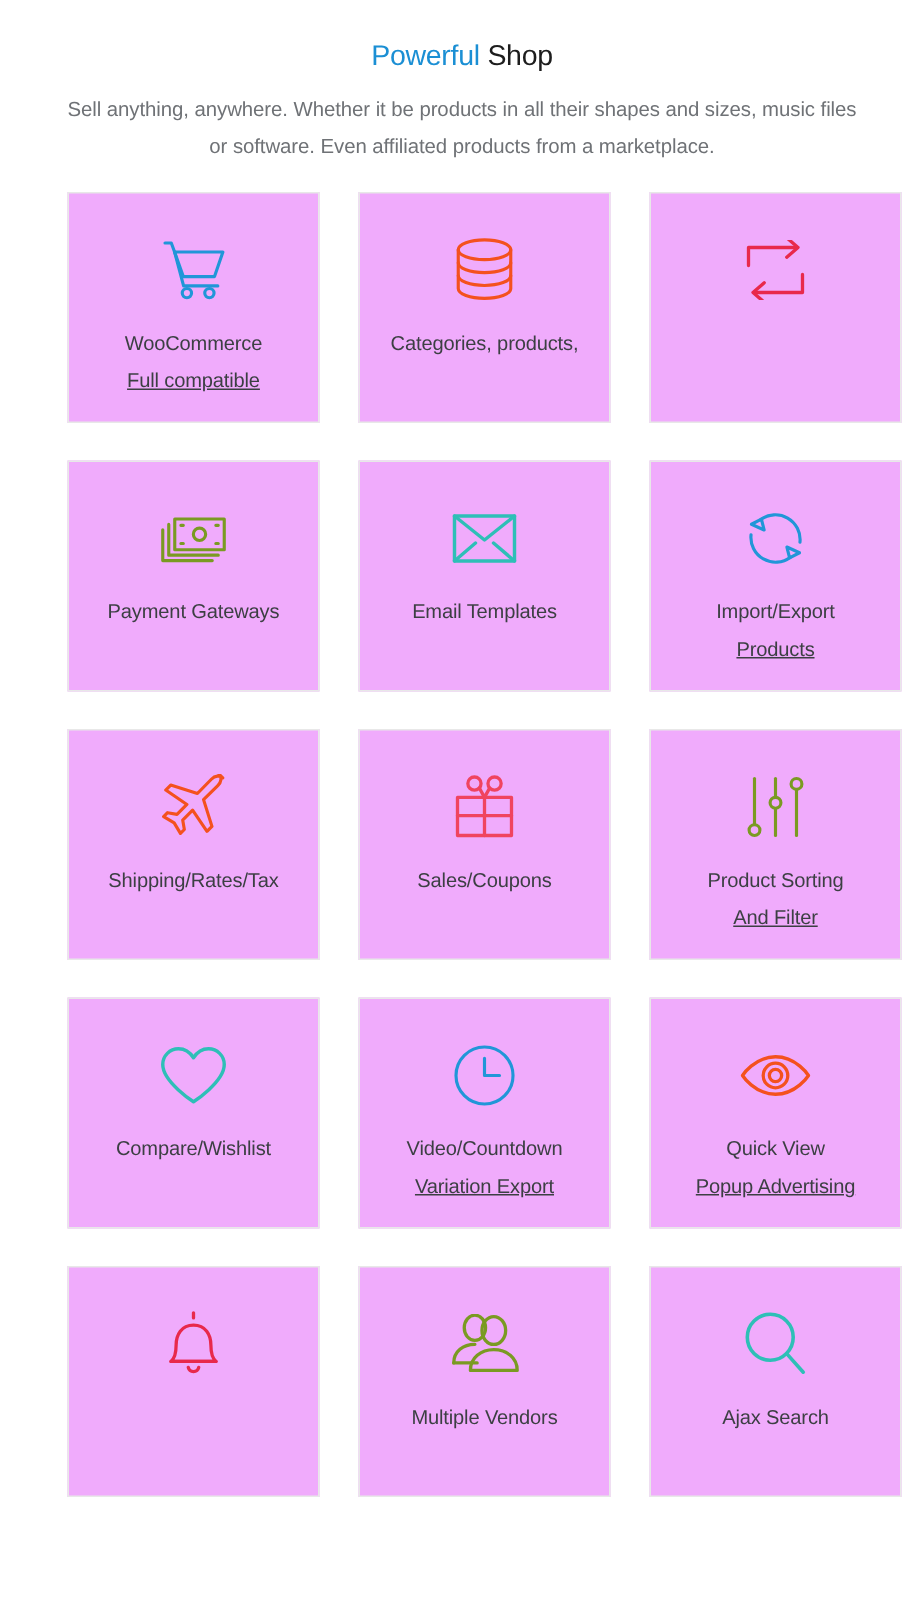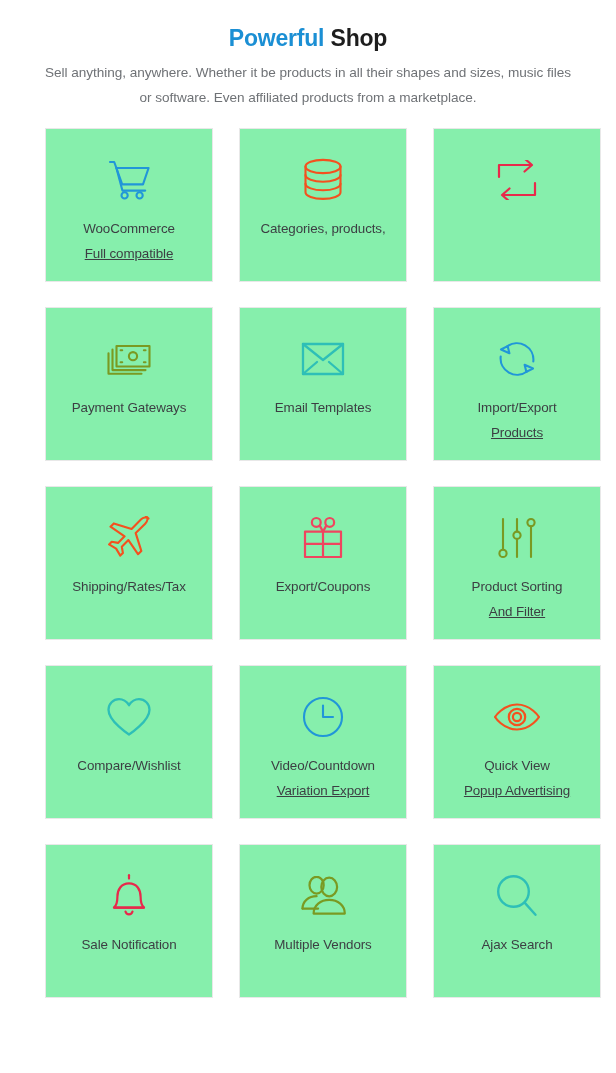--- a/index.html
+++ b/index.html
@@ -21,22 +21,22 @@
     position: relative;
     box-sizing: border-box;
   }
 
   
   .header {
     padding-top: 22px;
     text-align: center;
   }
   .title {
-    font-size: 23px;
-    font-weight: bold;
+    font-size: 19px;
+    font-weight: normal;
     line-height: 32px;
     margin: 0;
     letter-spacing: -0.2px;
   }
   .title .accent { color: #1b8fd4; }
   .title .plain  { color: #1d1d1d; }
 
   .subtitle {
     margin: 6px auto 0 auto;
     width: 530px;
@@ -61,21 +61,21 @@
     box-sizing: content-box;
   }
   .grid-wrap {
     width: 616px;
   }
 
   .card {
     width: 168px;
     height: 154px;
     border: 1px solid #e8e8e8;
-    background: #86efac;
+    background: #f0abfc;
     box-sizing: border-box;
     display: flex;
     flex-direction: column;
     align-items: center;
     padding-top: 25px;
   }
 
   .card-icon {
     height: 52px;
     display: flex;
@@ -185,21 +185,21 @@
           <div class="card-icon" style="color: rgb(240, 68, 95);">
             <svg width="42" height="44" viewBox="0 0 42 44" fill="none" stroke="currentColor" stroke-width="2.2" stroke-linecap="round" stroke-linejoin="round">
               <circle cx="14.3" cy="6.4" r="4.4"></circle>
               <circle cx="27.7" cy="6.4" r="4.4"></circle>
               <path d="M17.6 9.4L21 15.6l3.4-6.2"></path>
               <rect x="3" y="15.6" width="36" height="25.4"></rect>
               <path d="M3 27.8h36"></path>
               <path d="M21 15.6V41"></path>
             </svg>
           </div>
-          <div class="card-label"><span>Export/Coupons</span></div>
+          <div class="card-label"><span>Sales/Coupons</span></div>
         </div>
         <div class="card">
           <div class="card-icon" style="color: rgb(122, 154, 34);">
             <svg width="40" height="44" viewBox="0 0 40 44" fill="none" stroke="currentColor" stroke-width="2.1" stroke-linecap="round" stroke-linejoin="round">
               <path d="M6 3v30.5"></path>
               <circle cx="6" cy="37.4" r="3.6"></circle>
               <path d="M20 3v12.3"></path>
               <circle cx="20" cy="19.2" r="3.6"></circle>
               <path d="M20 23v18"></path>
               <circle cx="34" cy="6.6" r="3.6"></circle>
@@ -237,21 +237,20 @@
         </div>
         <div class="card">
           <div class="card-icon" style="color: rgb(232, 41, 75);">
             <svg width="40" height="46" viewBox="0 0 40 46" fill="none" stroke="currentColor" stroke-width="2.2" stroke-linecap="round" stroke-linejoin="round">
               <path d="M20 2.2v3.4"></path>
               <path d="M5 34.6c3-2.6 3.4-6.2 3.4-10.8 0-7 3.6-13.4 11.6-13.4s11.6 6.4 11.6 13.4c0 4.6.4 8.2 3.4 10.8z"></path>
               <path d="M5 34.6h30"></path>
               <path d="M16.5 38.6a3.6 3.6 0 0 0 7 0"></path>
             </svg>
           </div>
-          <div class="card-label"><span>Sale Notification</span></div>
         </div>
         <div class="card">
           <div class="card-icon" style="color: rgb(122, 154, 34);">
             <svg width="46" height="40" viewBox="0 0 46 40" fill="none" stroke="currentColor" stroke-width="2.2" stroke-linecap="round" stroke-linejoin="round">
               <path d="M16.6 17.6a7.1 8.4 0 1 0 0-16.8 7.1 8.4 0 0 0 0 16.8z"></path>
               <path d="M2.5 32.6c0-7.6 6.3-12.4 14.1-12.4"></path>
               <path d="M2.5 32.6h15.6"></path>
               <path d="M29.2 20.3a7.9 9.3 0 1 0 0-18.6 7.9 9.3 0 0 0 0 18.6z"></path>
               <path d="M13.6 37.6c0-8.4 7-13.8 15.6-13.8s15.6 5.4 15.6 13.8z"></path>
             </svg>

